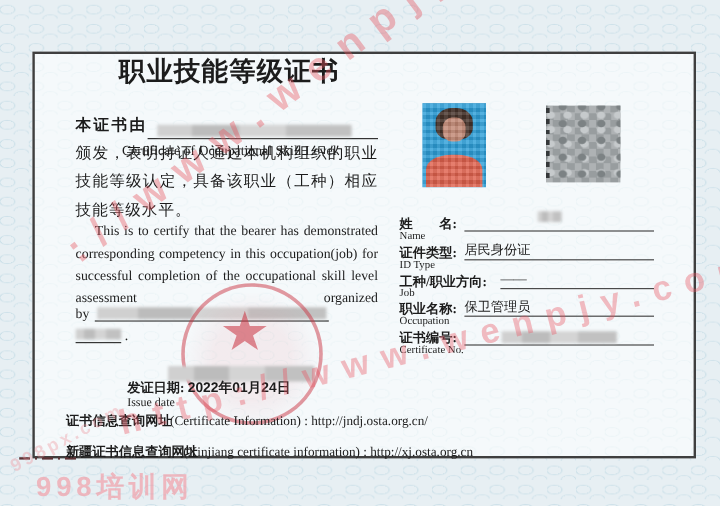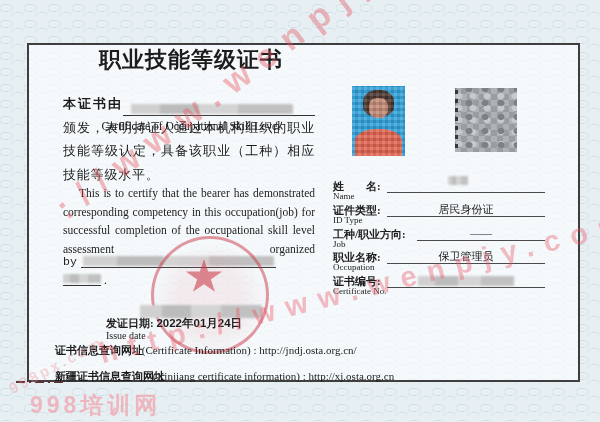--- a/index.html
+++ b/index.html
@@ -26,21 +26,21 @@
     font-size:22px; font-weight:bold; letter-spacing:1px;}
   .subtitle{position:absolute; left:40px; top:72px; width:302px; text-align:center; font-size:11.5px;margin-top:48px;}
   .cn-para{position:absolute; left:63px; top:92px; width:252px; font-size:13px;
     line-height:23.5px; text-align:justify; letter-spacing:0.8px;}
   .cn-prefix{font-weight:bold;}
   .cn-blank{display:inline-block; width:calc(100% - 60px); height:13px;
     border-bottom:1px solid #333; vertical-align:bottom; position:relative;}
   .cn-blank .redact{position:absolute; left:8px; right:22px; top:2px; height:10px;}
   .en-para{position:absolute; left:63px; top:184px; width:252px; font-size:11.5px;
     line-height:18.5px; text-align:justify; text-align-last:justify; text-indent:16px;}
-  .by-block{position:absolute; left:63px; top:255px; width:252px; font-size:11.5px;font-family:Liberation Mono, monospace;}
+  .by-block{position:absolute; left:63px; top:255px; width:252px; font-size:11.5px;}
   .by-blank{display:inline-block; width:195px; height:12px; border-bottom:1px solid #333;
     vertical-align:bottom; position:relative; margin-left:4px;}
   .by-blank .redact{position:absolute; left:2px; right:2px; top:1px; height:10px;}
   .by-blank2{display:inline-block; width:38px; height:12px; border-bottom:1px solid #333;
     vertical-align:bottom; position:relative;}
   .by-blank2 .redact{position:absolute; left:0; right:0; top:1px; height:9px;}
   .by-line2{position:absolute; left:63px; top:273px; font-size:11.5px;}
   
   .seal{position:absolute; left:151px; top:236px; width:112px; height:112px;
     border:3px solid rgba(200,45,60,.48); border-radius:50%;
@@ -77,21 +77,21 @@
     background-size:16px 14px, 14px 12px, 12px 12px;
     background-position:6px 8px, 11px 2px, 0 0;}
   .qr::before{content:""; position:absolute; left:0; top:2px; bottom:2px; width:3px;
     background:repeating-linear-gradient(180deg,#35383a 0 4px, rgba(0,0,0,0) 4px 9px);}
   .name-redact{position:absolute; left:448px; top:176px; width:20px; height:9px;}
   .fields{position:absolute; left:333px; top:179px; width:212px;text-decoration:underline;}
   .frow{position:relative; height:23.8px;}
   .fzh{position:absolute; left:0; top:0; font-size:11px; font-weight:bold; white-space:nowrap;}
   .fen{position:absolute; left:0; top:12px; font-size:9px;}
   .fline{position:absolute; top:0; right:0; height:13px; border-bottom:1px solid #4a4a4a;
-    left:54px; text-align:center; font-size:11px; line-height:13px;}
+    left:54px; text-align:left; font-size:11px; line-height:13px;}
   .frow.wide .fline{left:84px;}
   .frow.mid .fline{left:76px;}
   .fline .redact{position:absolute; top:2px; height:10px; left:50%; transform:translateX(-50%);}
   .fline .redact.r2{width:82px;}
   .fline .redact.r6{width:96px;}
   
   .wm{position:absolute; font-family:"Liberation Sans","DejaVu Sans",sans-serif;
     font-weight:bold; white-space:nowrap; pointer-events:none; z-index:9;}
   .wm1{left:48px; top:196px; font-size:34px; letter-spacing:13px;
     color:rgba(231,85,96,.40); transform:rotate(-37deg); transform-origin:left top;}

